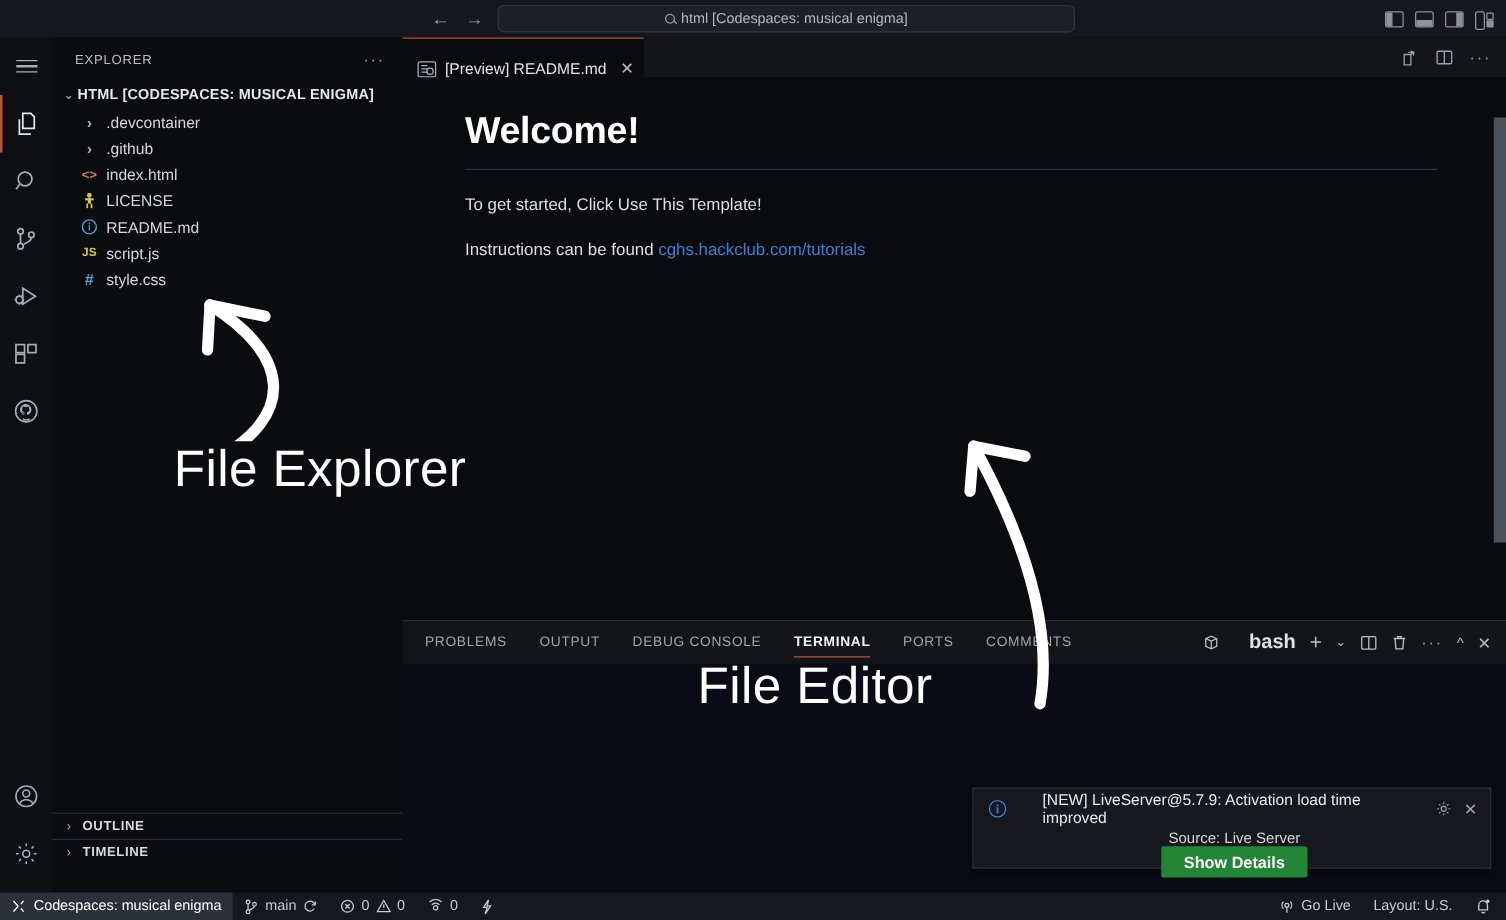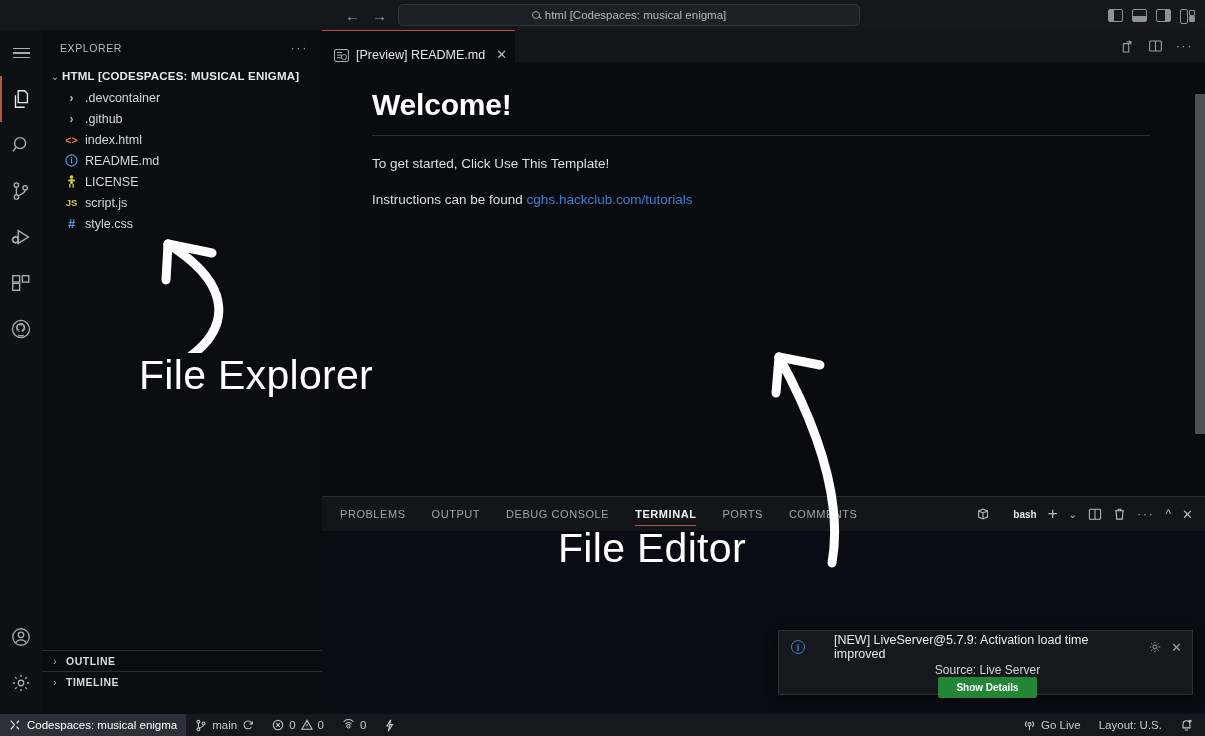--- a/index.html
+++ b/index.html
@@ -88,37 +88,37 @@
   .ed-scroll { position: absolute; right: 0; top: 32px; width: 10px; height: 340px; background: #4d5259; }
 
   
   .panel { position: absolute; left: 0; top: 466px; right: 0; bottom: 0; background: #0a0b14;
            border-top: 1px solid #2a2d33; }
   .panel-tabs { height: 34px; background: #131519; display: flex; align-items: center; padding-left: 18px; gap: 26px; position: relative; }
   .ptab { color: #a0a5ac; font-size: 11px; letter-spacing: 0.55px; height: 34px; display: flex; align-items: center; position: relative; }
   .ptab.active { color: #f0f2f4; font-weight: bold; }
   .ptab.active::after { content: ""; position: absolute; left: 0; right: 0; bottom: 5px; height: 1.5px; background: #b8543f; }
   .panel-actions { margin-left: auto; display: flex; align-items: center; gap: 11px; padding-right: 12px; }
-  .bash-label { color: #e0e3e6; font-size: 10px; font-weight: bold; padding-left: 12px; }
+  .bash-label { color: #e0e3e6; font-size: 16px; font-weight: bold; padding-left: 12px; }
   .term-body { padding: 10px 0 0 18px; font-family: "Liberation Mono", monospace; font-size: 12.5px; }
   .t-user { color: #2ea043; font-weight: bold; }
   .t-arrow { color: #43b581; }
   .t-path { color: #4aa3e0; font-weight: bold; }
   .t-paren { color: #5c8fc9; }
   .t-branch { color: #e06c5c; font-weight: bold; }
   .t-dollar { color: #e6e8ea; font-weight: bold; }
 
   
   .notif { position: absolute; left: 778px; top: 630px; width: 415px; height: 65px;
            background: #16181d; border: 1px solid #2b2f36; box-shadow: 0 3px 9px rgba(0,0,0,.5); }
   .notif-row1 { display: flex; align-items: center; height: 32px; padding: 0 10px 0 12px; gap: 9px; }
   .notif-msg { color: #e8eaed; font-size: 12.5px; flex: 1; padding-left: 20px; }
   .notif-row2 { display: flex; align-items: center; justify-content: space-between; padding: 0 8px 0 12px; height: 31px; flex-direction: column; }
   .notif-src { color: #d3d6da; font-size: 12px; }
-  .btn-green { background: #238636; color: #ffffff; font-size: 10px; font-weight: bold;
+  .btn-green { background: #238636; color: #ffffff; font-size: 13px; font-weight: bold;
                padding: 5px 18px; border: none; border-radius: 2px; }
   .info-circle { width: 14px; height: 14px; border: 1.3px solid #3d7fd6; border-radius: 50%;
                  color: #3d7fd6; font-size: 10px; display: flex; align-items: center; justify-content: center;
                  font-family: "Liberation Serif", serif; font-weight: bold; }
 
   
   .statusbar { position: absolute; left: 0; bottom: 0; width: 1205px; height: 22px;
                background: #16181d; display: flex; align-items: center; }
   .sb-remote { height: 22px; background: #2c3038; display: flex; align-items: center; gap: 6px; padding: 0 9px; }
   .sb-remote .txt { color: #ffffff; font-size: 11.5px; }
@@ -233,42 +233,42 @@
         <span class="ficon" style="color:#b2b7bd;font-size:12px">›</span>
         <span class="name">.devcontainer</span>
       </div>
       <div class="tree-row">
         <span class="ficon" style="color:#b2b7bd;font-size:12px">›</span>
         <span class="name">.github</span>
       </div>
       <div class="tree-row">
         <span class="ficon" style="color:#e07b4c;font-size:10.5px">&lt;&gt;</span>
         <span class="name">index.html</span>
-      </div>
-      <div class="tree-row">
-        <span class="ficon">
-          <svg width="13" height="13" viewBox="0 0 14 14">
-            <circle cx="7" cy="7" r="6" fill="none" stroke="#4aa3e0" stroke-width="1.2"></circle>
-            <rect x="6.4" y="5.6" width="1.2" height="4.4" fill="#4aa3e0"></rect>
-            <rect x="6.4" y="3.4" width="1.2" height="1.4" fill="#4aa3e0"></rect>
-          </svg>
-        </span>
-        <span class="name">README.md</span>
       </div>
       <div class="tree-row">
         <span class="ficon">
           <svg width="11" height="13" viewBox="0 0 12 14">
             <circle cx="6" cy="2.2" r="2" fill="#d7c84a"></circle>
             <rect x="4.6" y="4.4" width="2.8" height="5.2" fill="#d7c84a"></rect>
             <rect x="2.2" y="5" width="7.6" height="1.8" fill="#d7c84a"></rect>
             <rect x="3.4" y="9.6" width="1.5" height="4" fill="#d7c84a"></rect>
             <rect x="7.1" y="9.6" width="1.5" height="4" fill="#d7c84a"></rect>
           </svg>
         </span>
         <span class="name">LICENSE</span>
+      </div>
+      <div class="tree-row">
+        <span class="ficon">
+          <svg width="13" height="13" viewBox="0 0 14 14">
+            <circle cx="7" cy="7" r="6" fill="none" stroke="#4aa3e0" stroke-width="1.2"></circle>
+            <rect x="6.4" y="5.6" width="1.2" height="4.4" fill="#4aa3e0"></rect>
+            <rect x="6.4" y="3.4" width="1.2" height="1.4" fill="#4aa3e0"></rect>
+          </svg>
+        </span>
+        <span class="name">README.md</span>
       </div>
       <div class="tree-row">
         <span class="ficon" style="color:#d7c84a;font-size:9.5px">JS</span>
         <span class="name">script.js</span>
       </div>
       <div class="tree-row">
         <span class="ficon" style="color:#4aa3e0;font-size:13px">#</span>
         <span class="name">style.css</span>
       </div>
     </div>

